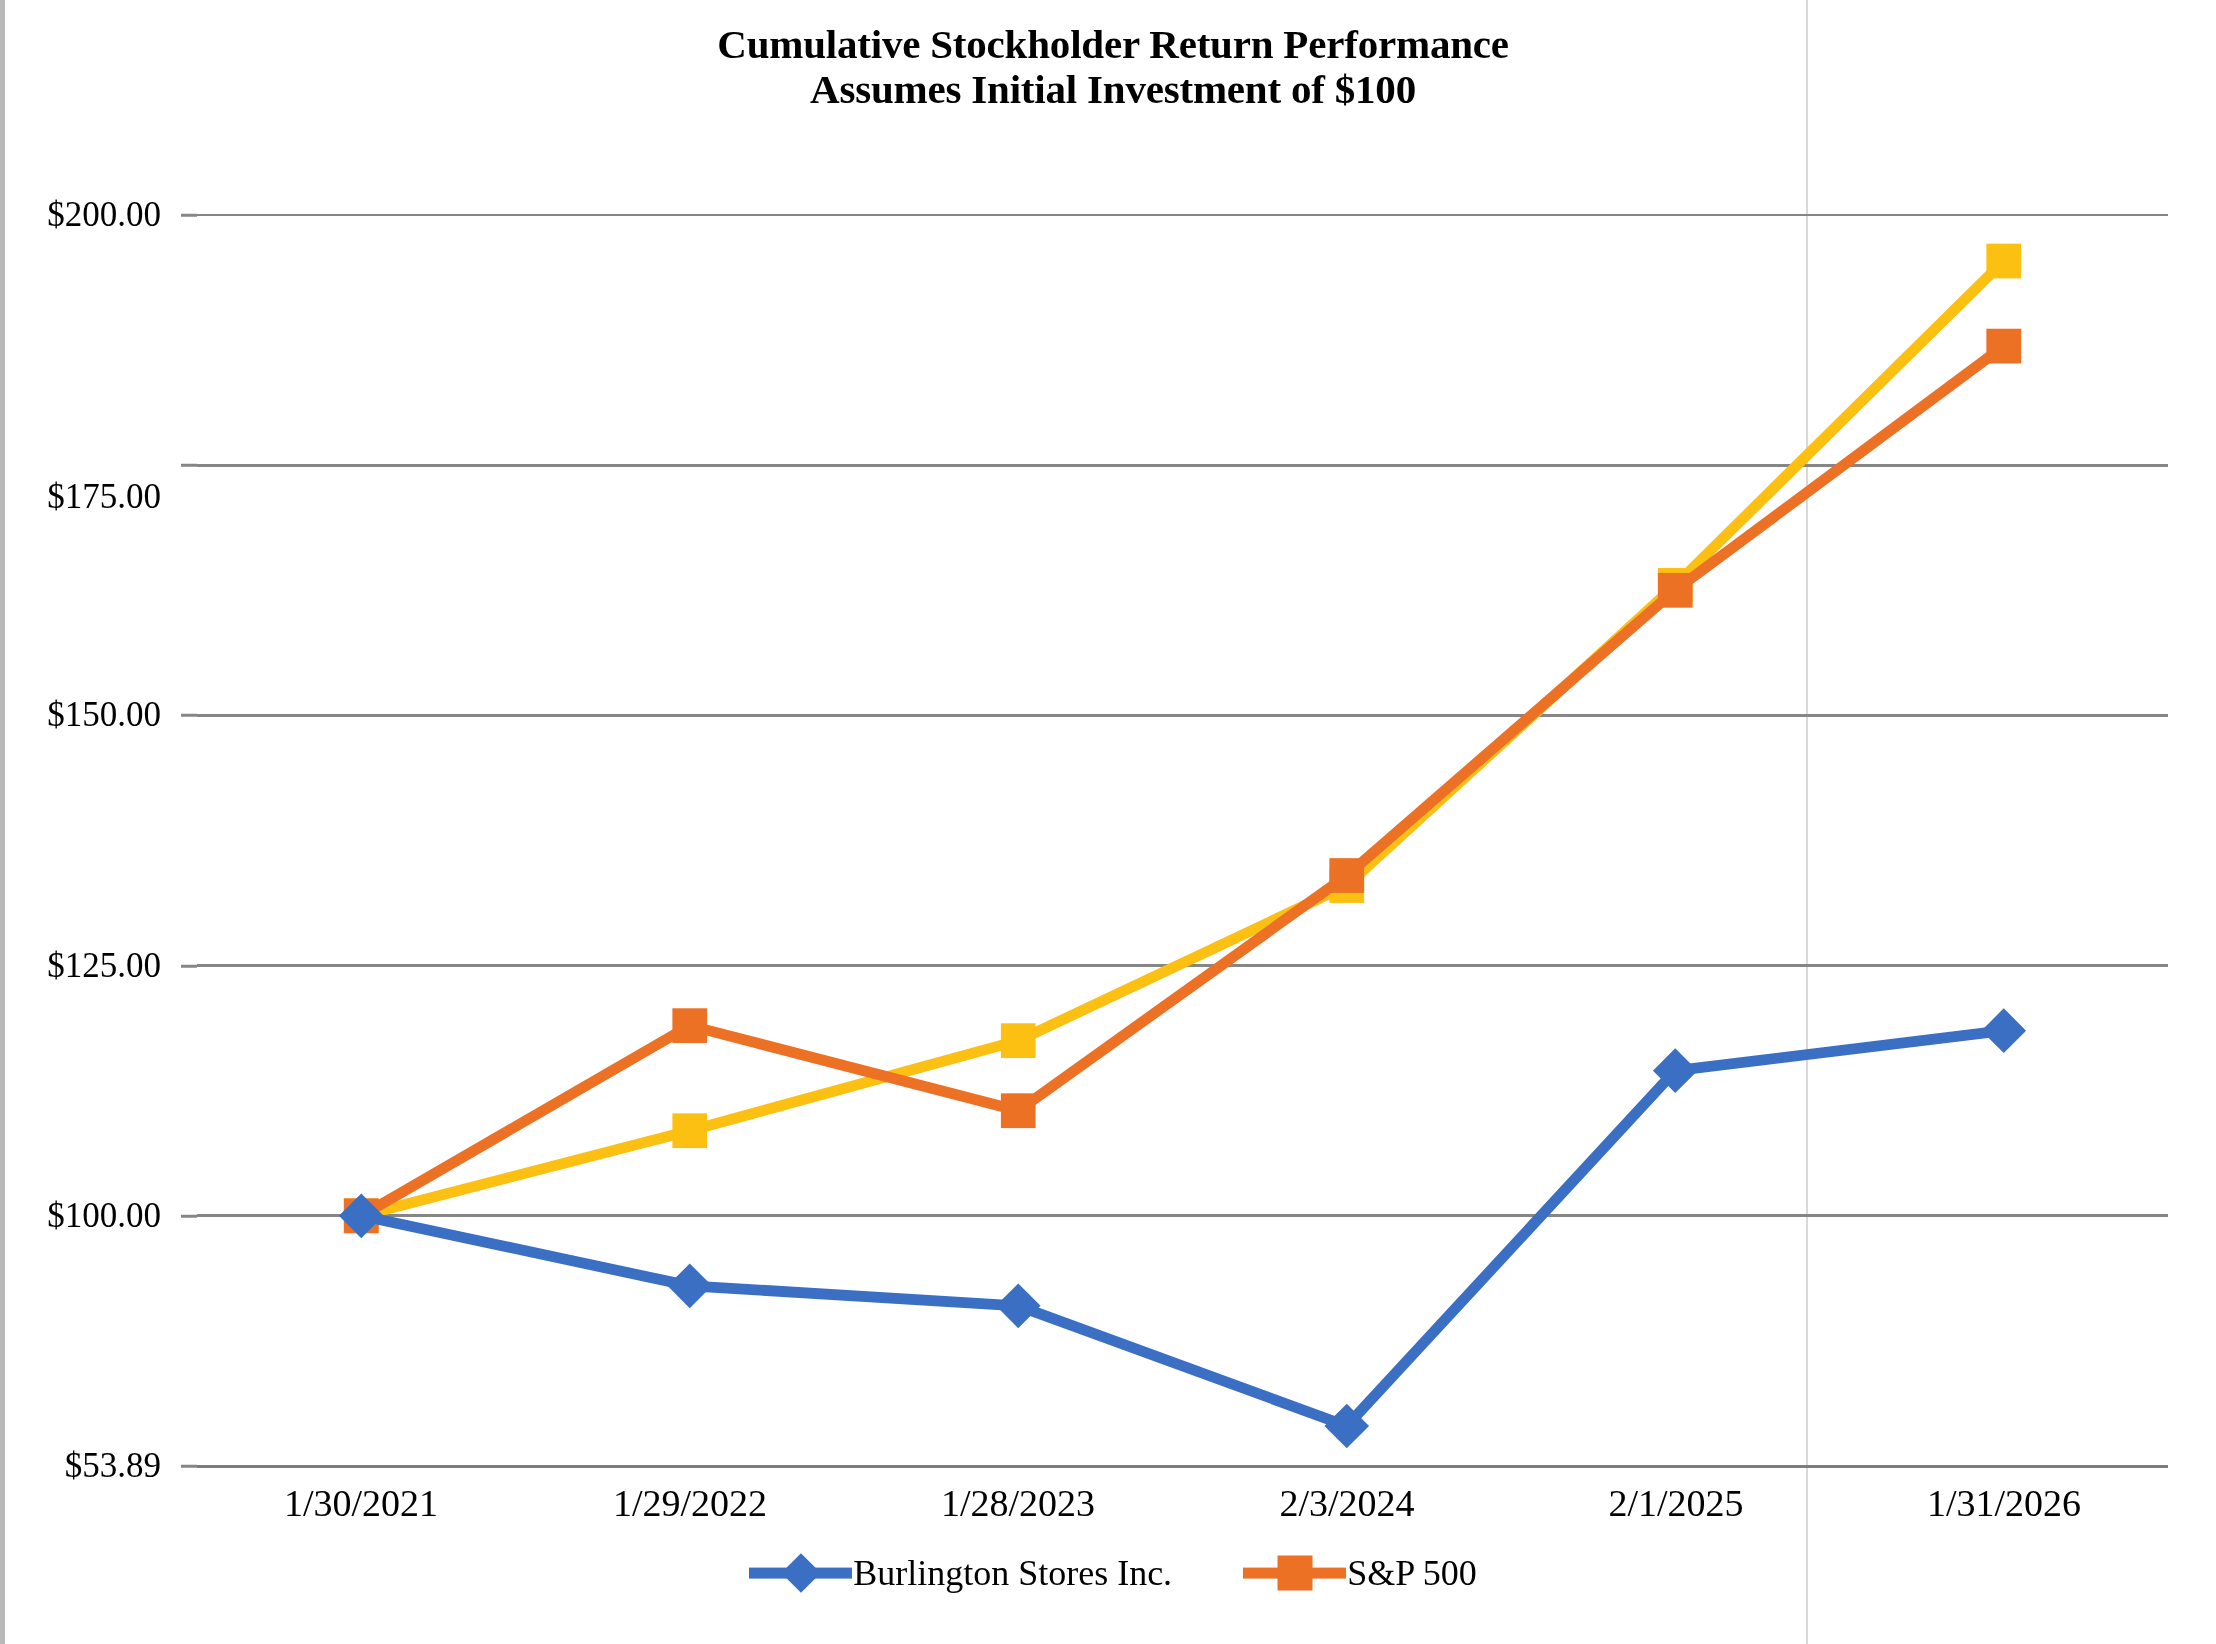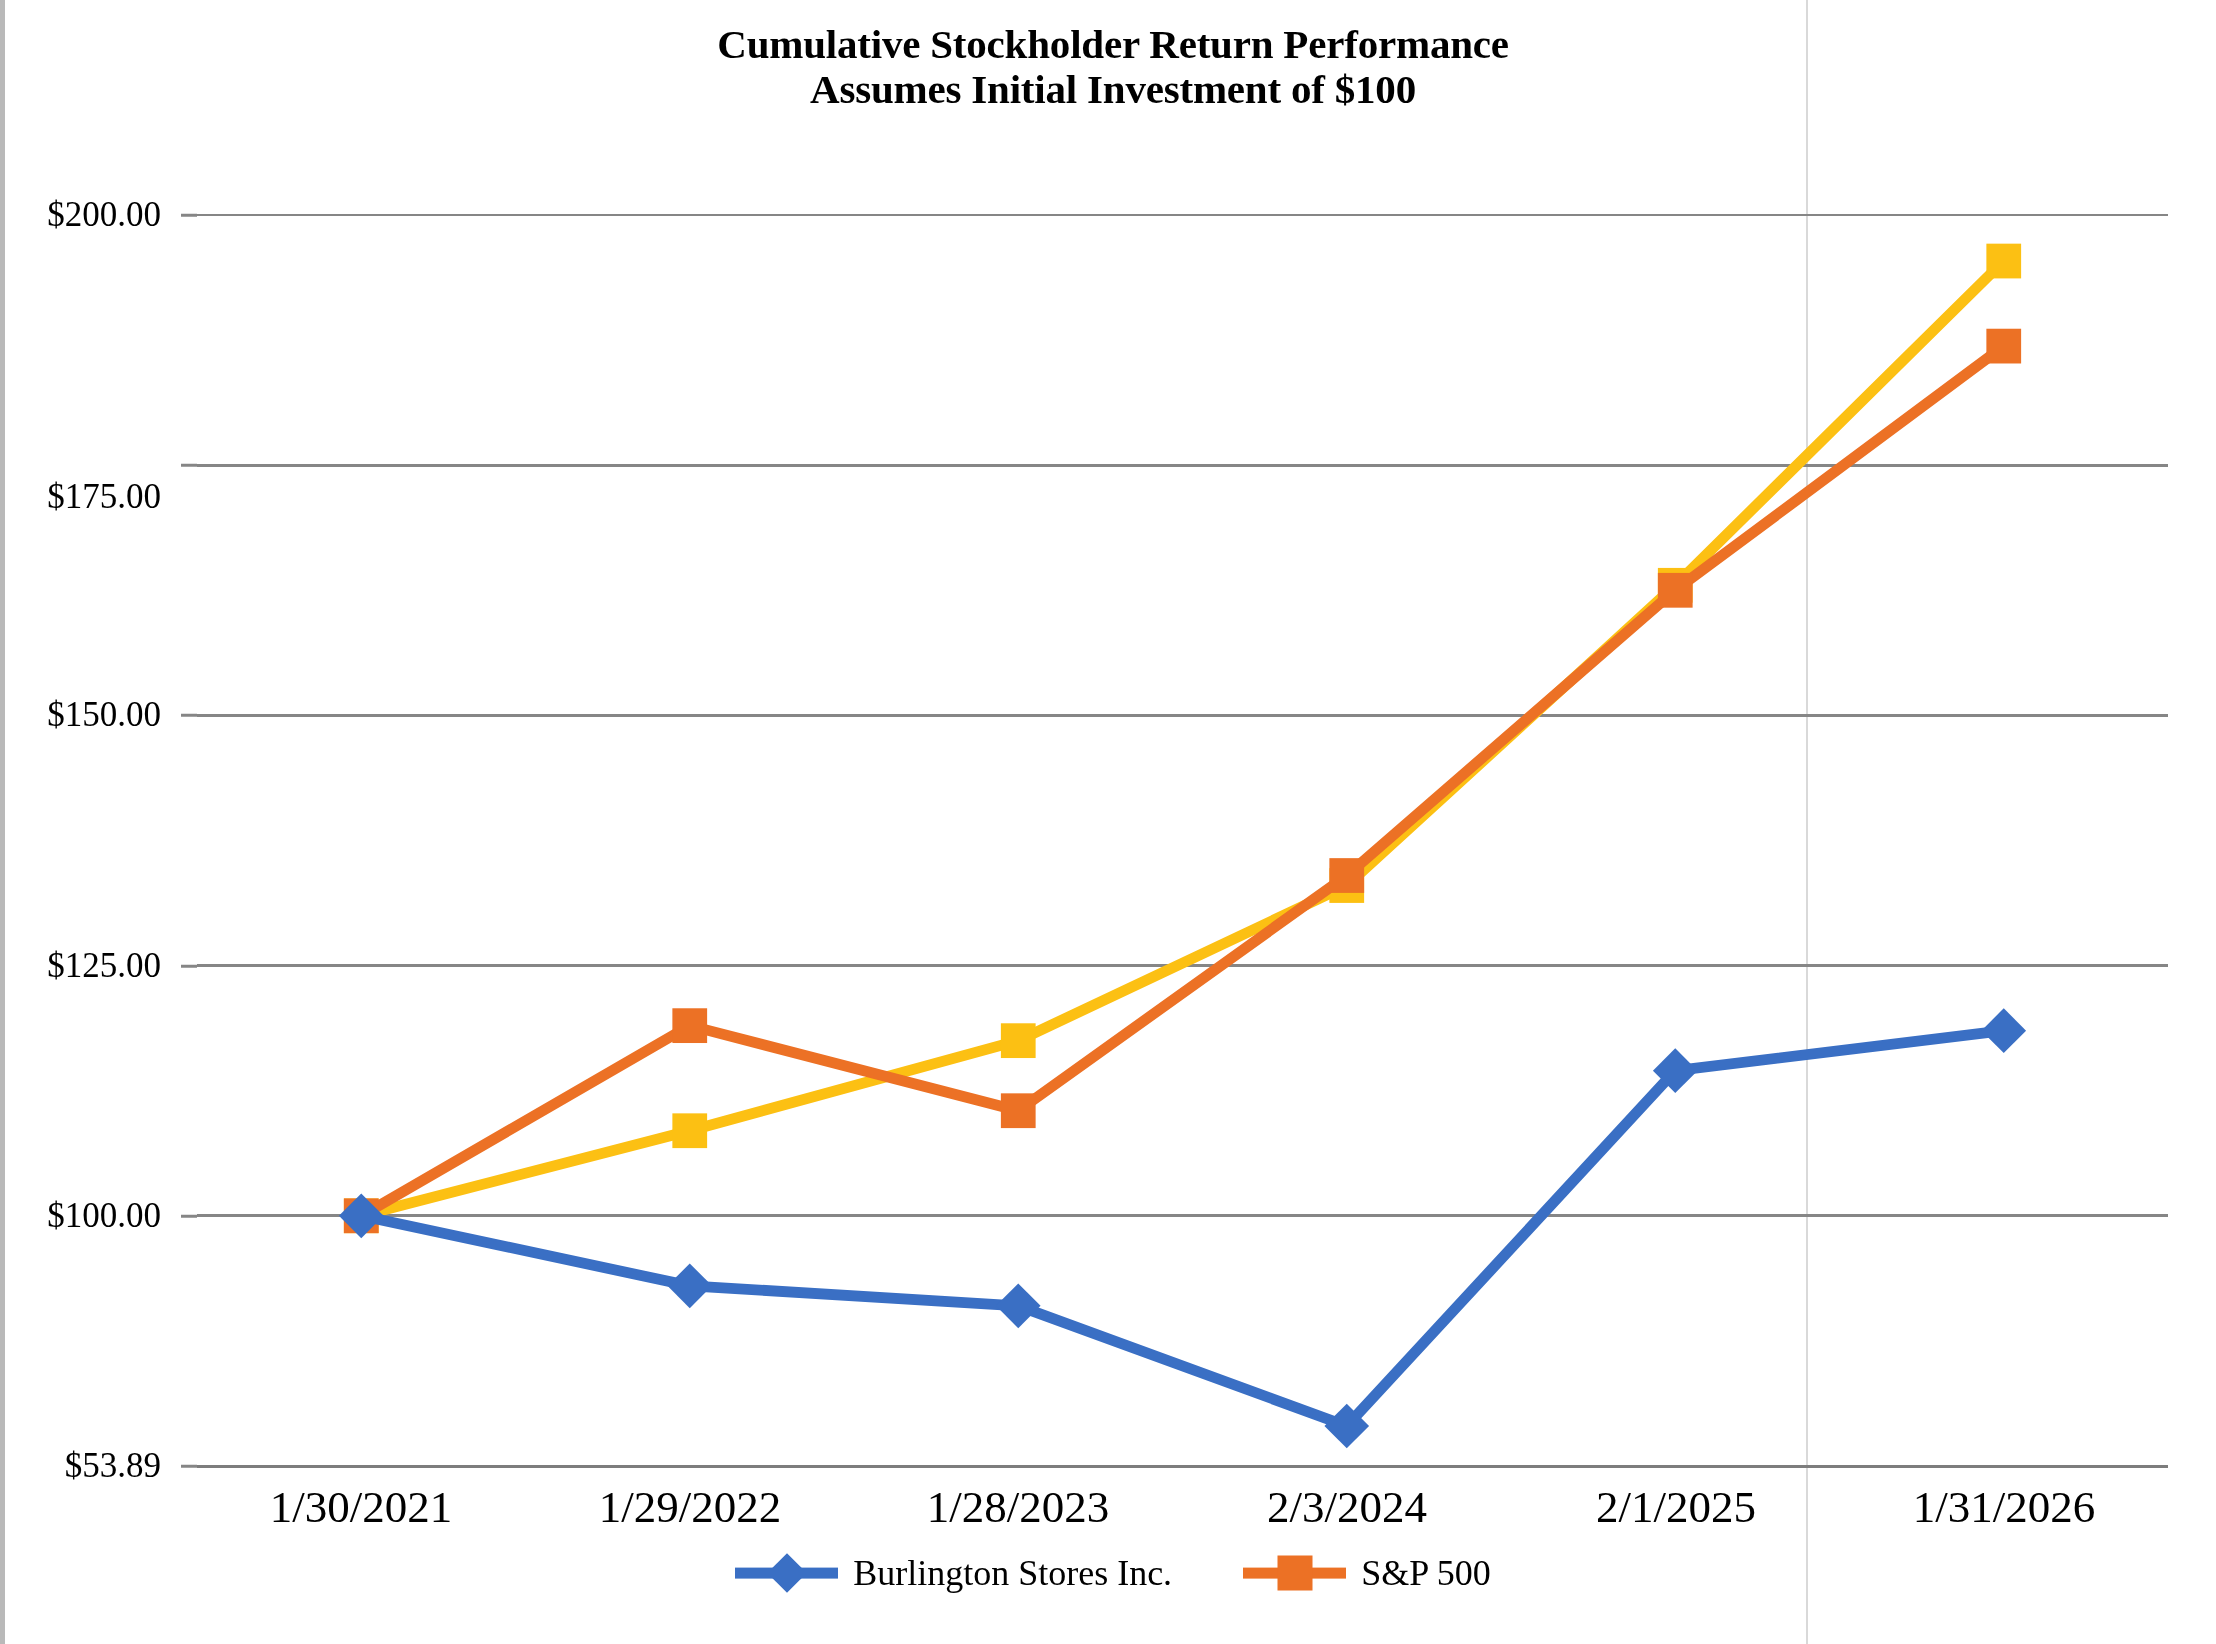--- a/index.html
+++ b/index.html
@@ -54,39 +54,39 @@
   }
   .ytick-mark{
     position:absolute;right:0;width:16.5px;height:2.5px;background:#868686;
     transform:translateY(-50%);
   }
   #xtick-wrap{
     position:absolute;left:192px;top:1481px;width:1971px;height:53px;
   }
   .xtick-label{
     position:absolute;
-    font-size:45px;color:#000000;
+    font-size:38px;color:#000000;
     transform:translateX(-50%);
     white-space:nowrap;
     text-align:left;
   }
   svg#series-svg{
     position:absolute;left:0;top:0;
     width:1971px;height:1251px;
     overflow:visible;
   }
 
   
   #legend{
     position:absolute;left:0;top:1555px;width:2216px;
     display:flex;justify-content:center;align-items:center;
     gap:71px;
   }
   .legend-item{
-    display:flex;align-items:center;gap:15px;
+    display:flex;align-items:center;gap:1px;
     white-space:nowrap;
   }
   .legend-key{
     position:relative;width:103px;height:25px;
     display:inline-block;
   }
   .legend-key .lk-line{
     position:absolute;left:0;top:50%;width:103px;height:10.8px;
     transform:translateY(-50%);
   }

